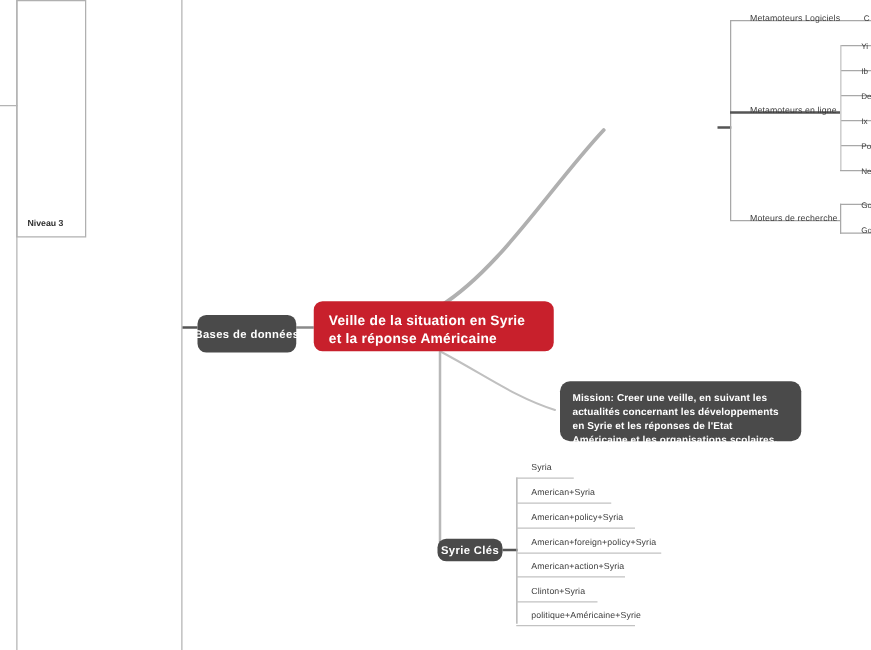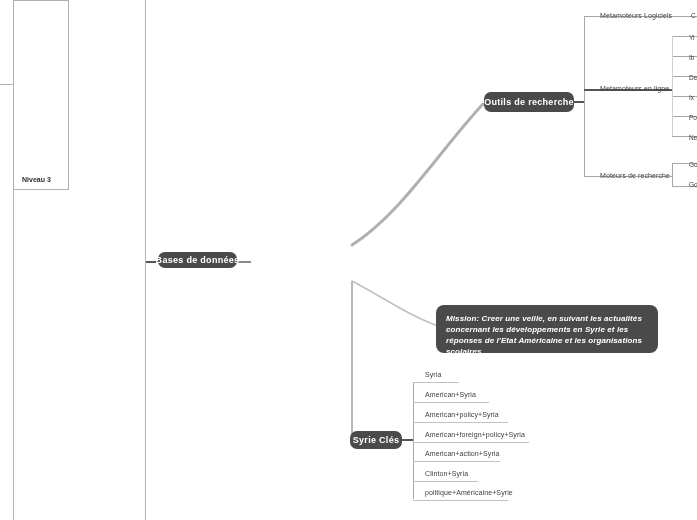--- a/index.html
+++ b/index.html
@@ -137,26 +137,26 @@
     <path d="M 352 245 C 400 215 440 150 483 104" fill="none" stroke="#b0b0b0" stroke-width="3" stroke-linecap="round"></path>
 
     <path d="M 352 281 C 388 300 412 318 444 328" fill="none" stroke="#c0c0c0" stroke-width="1.6" stroke-linecap="round"></path>
   </svg>
 
   <div class="stub-dark" style="left:146px; top:261px; width:12px;"></div>
   <div class="stub" style="left:237px; top:261px; width:14px; height:2px; background:#8a8a8a;"></div>
 
   <div class="vline" style="left:351px; top:281px; height:159px; width:2px; background:#b8b8b8;"></div>
 
-
-  <div class="node-mission" style="left:436px; top:305px; width:222px; height:48px;font-style:italic;">Mission: Creer une veille, en suivant les actualités concernant les développements en Syrie et les réponses de l'Etat Américaine et les organisations scolaires.</div>
-
-  <div class="node" style="left:158px; top:252px; width:79px; height:16px;">Bases de données</div>
-
-  <div class="node" style="left:484px; top:92px; width:90px; height:20px;">Outils de recherche</div>
+  <div class="node-central" style="left:251px; top:241px; width:192px; height:40px;">Veille de la situation en Syrie et la réponse Américaine</div>
+
+  <div class="node-mission" style="left:448px; top:305px; width:193px; height:48px;">Mission: Creer une veille, en suivant les actualités concernant les développements en Syrie et les réponses de l'Etat Américaine et les organisations scolaires.</div>
+
+  <div class="node" style="left:158px; top:252px; width:79px; height:30px;">Bases de données</div>
+
 
   <div class="stub-dark" style="left:574px; top:101px; width:11px;"></div>
   <div class="spine" style="left:584px; top:16px; height:160px;"></div>
 
   <div class="stub" style="left:584px; top:16px; width:113px;"></div>
   <div class="leaf" style="left:600px; top:12px;">Metamoteurs Logiciels</div>
   <div class="leaf-sm" style="left:691px; top:12px;">C</div>
 
   <div class="stub-dark" style="left:584px; top:89px; width:88px;"></div>
   <div class="leaf" style="left:600px; top:85px;">Metamoteurs en ligne</div>

